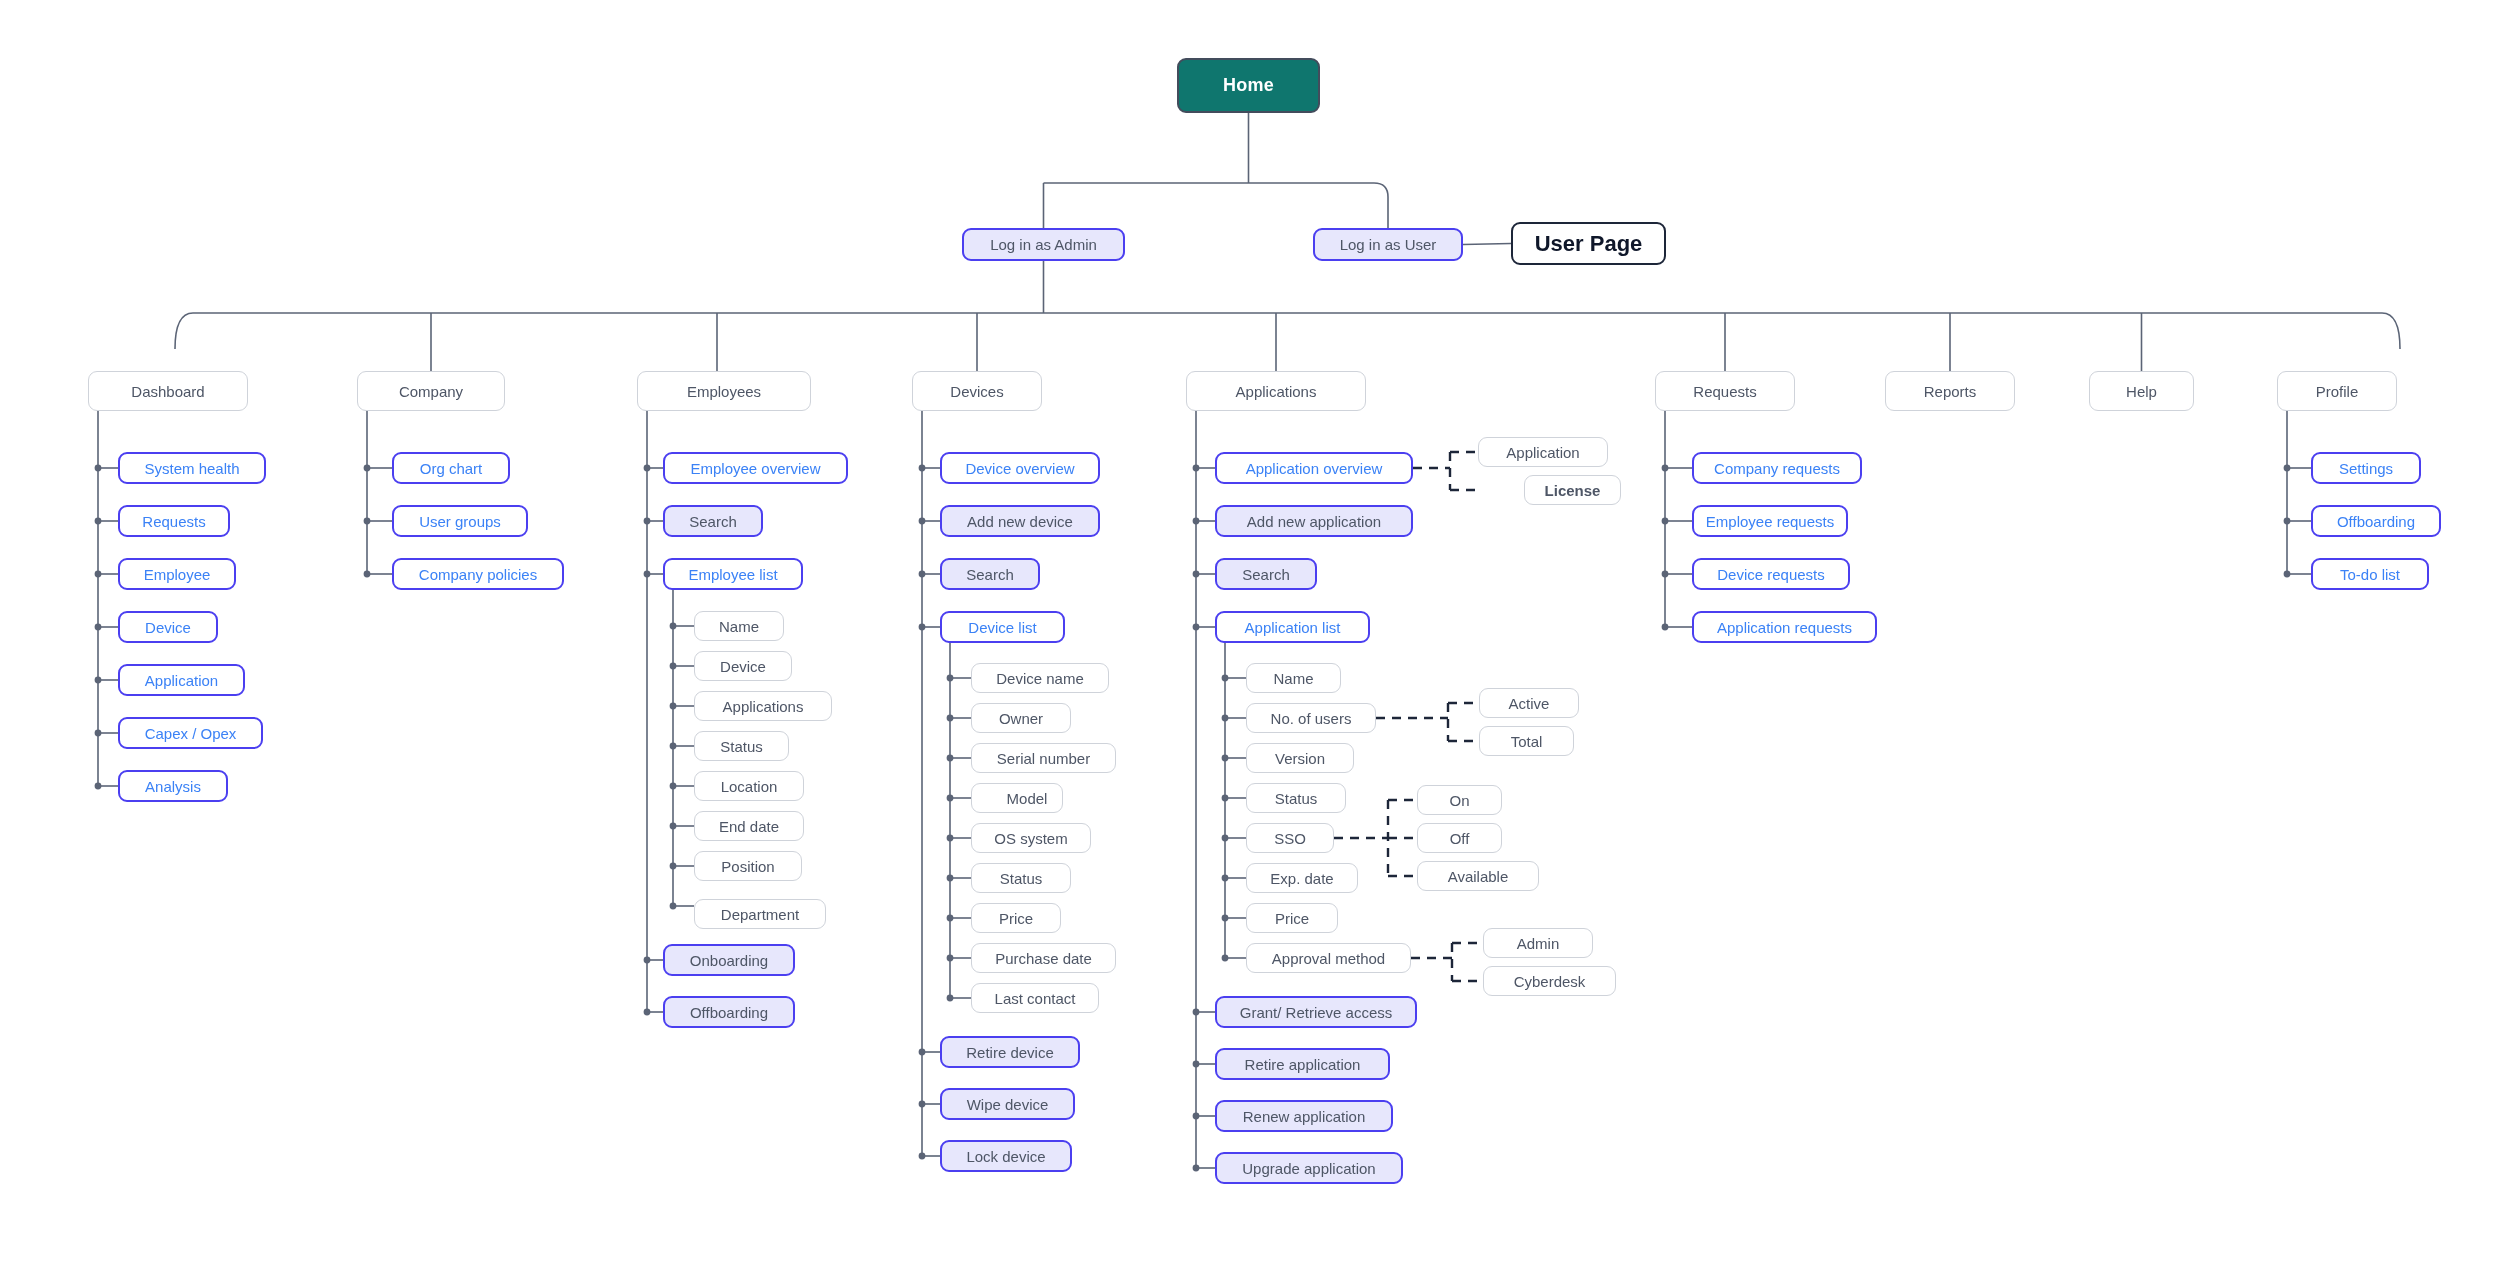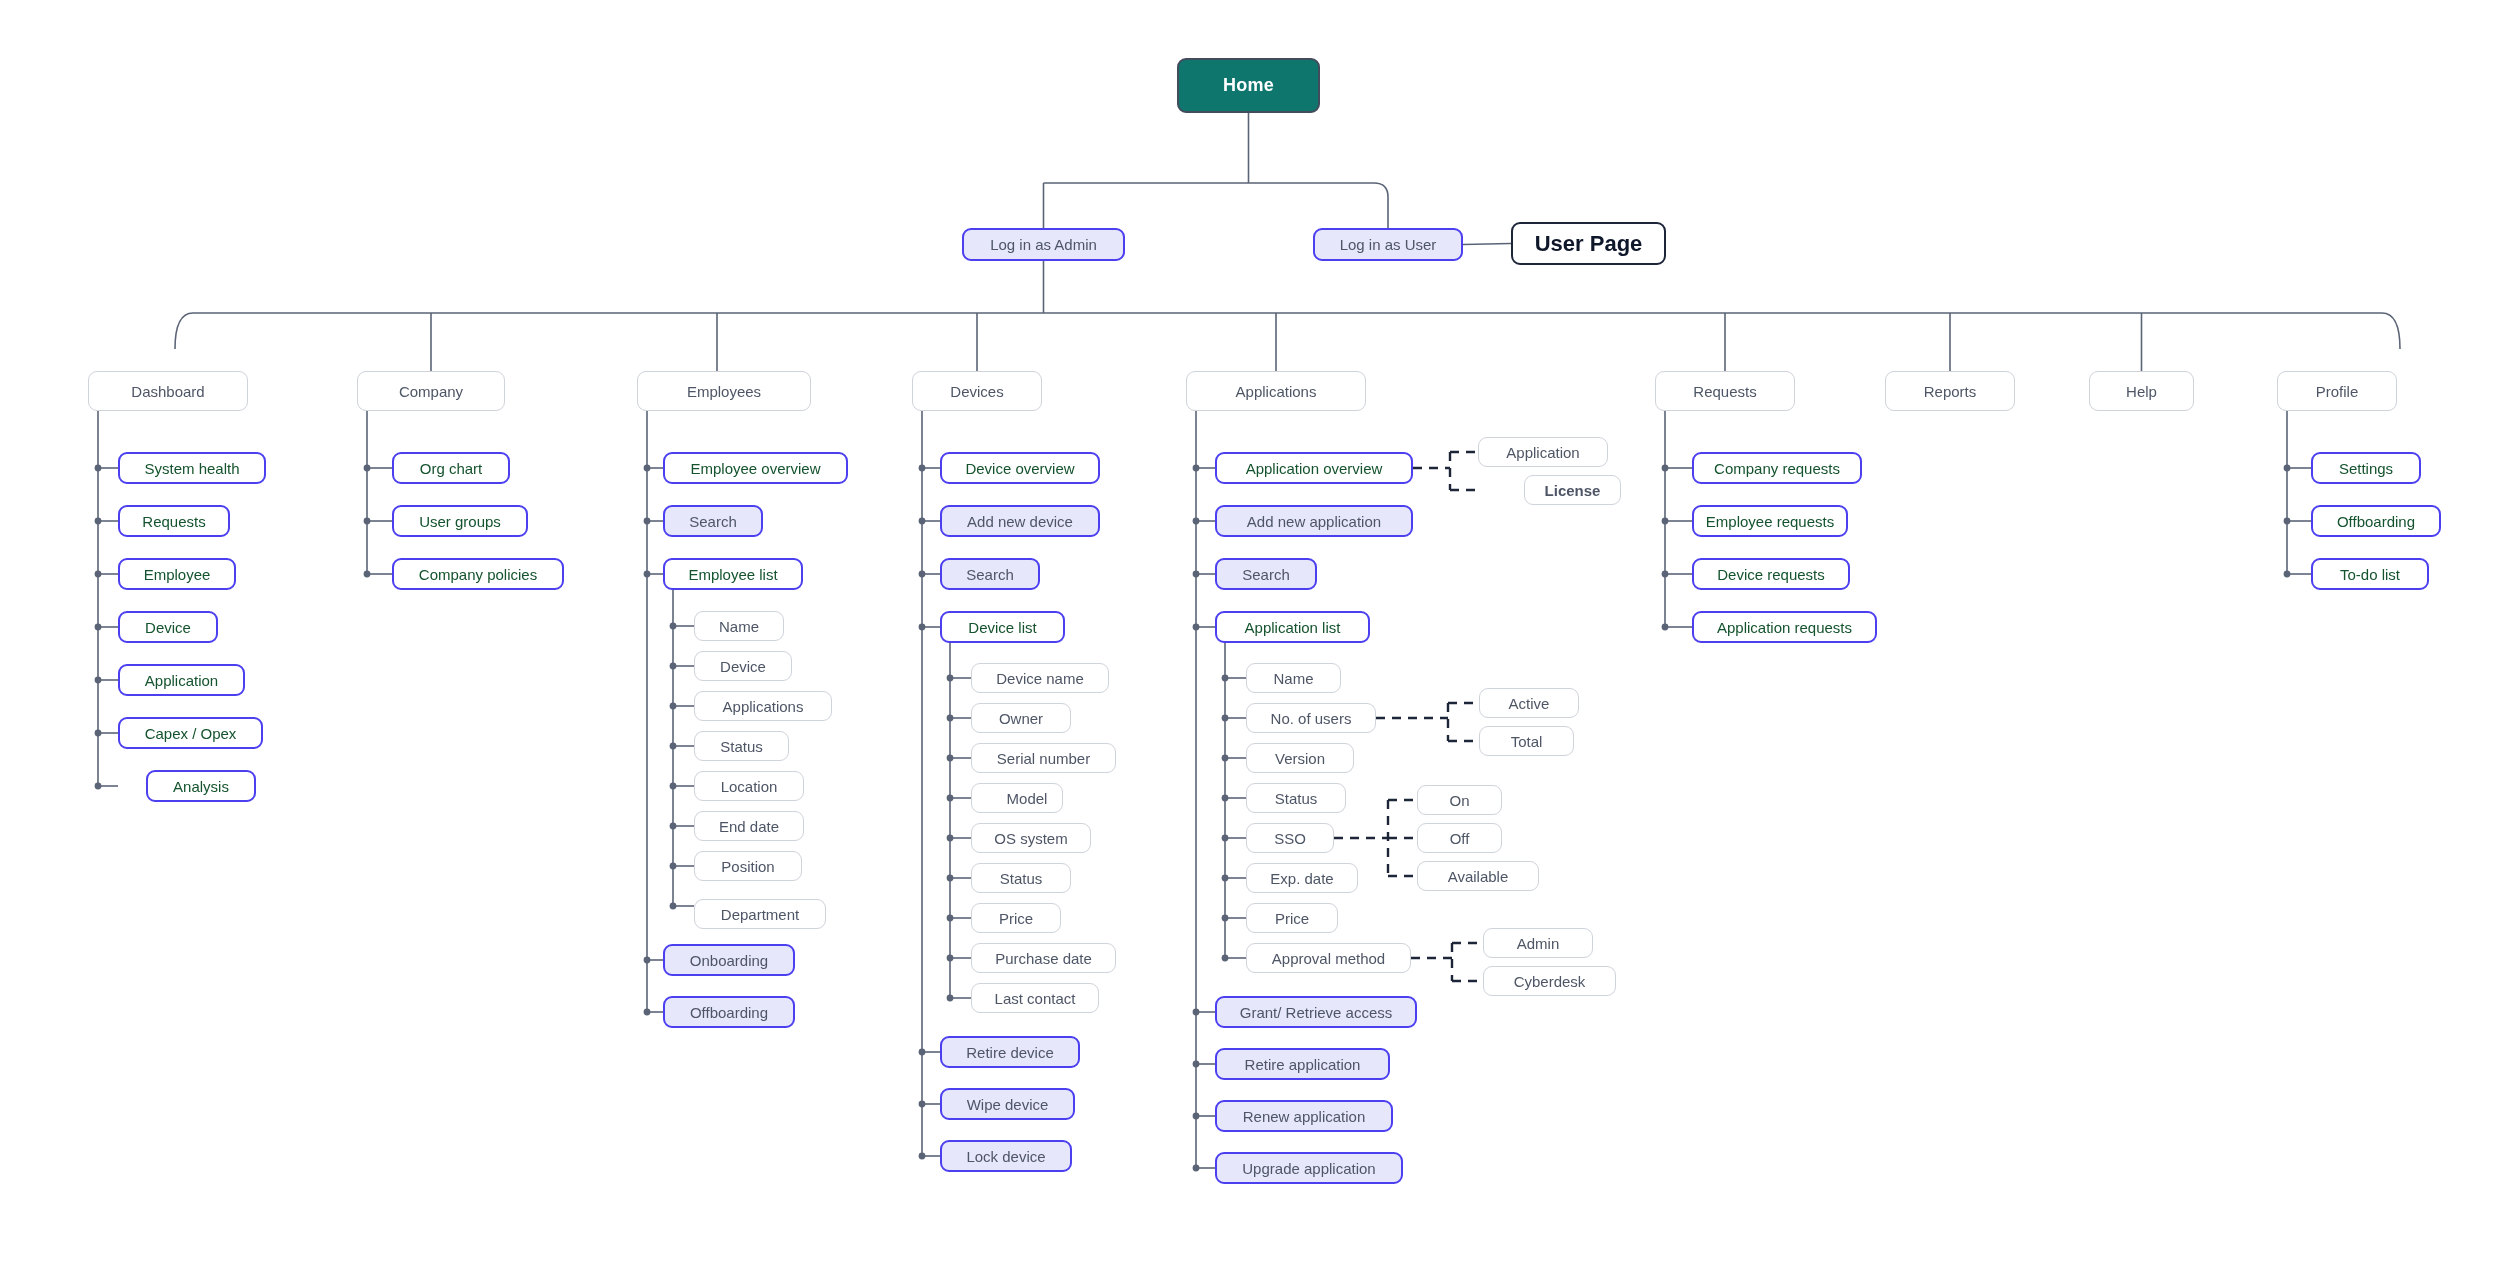--- a/index.html
+++ b/index.html
@@ -14,21 +14,21 @@
   
   .n-root{background:#0f766e;border:2px solid #434c5c;color:#ffffff;
           font-size:18px;font-weight:700;letter-spacing:.2px;}
   
   .n-page{background:#ffffff;border:2.5px solid #1d2639;color:#0f172a;
           font-size:22px;font-weight:700;}
   
   .n-fill{background:#e7e7fc;border:2px solid #4b3ff0;color:#4e5666;
           font-size:15px;font-weight:400;}
   
-  .n-blue{background:#ffffff;border:2px solid #4b3ff0;color:#14532d;
+  .n-blue{background:#ffffff;border:2px solid #4b3ff0;color:#3b82f6;
           font-size:15px;font-weight:400;}
   
   .n-grey{background:#ffffff;border:1.6px solid #cfd3da;color:#4e5666;
           font-size:15px;font-weight:400;}
 </style>
 </head>
 <body>
 
 <div id="stage">
   <svg id="wires" viewBox="0 0 2500 1269">
@@ -202,21 +202,21 @@
       <div class="node n-fill" style="left: 962px; top: 228px; width: 163px; height: 33px;">Log in as Admin</div>
       <div class="node n-fill" style="left: 1313px; top: 228px; width: 150px; height: 33px;">Log in as User</div>
       <div class="node n-page" style="left: 1511px; top: 222px; width: 155px; height: 43px;">User Page</div>
       <div class="node n-grey" style="left: 88px; top: 371px; width: 160px; height: 40px;">Dashboard</div>
       <div class="node n-blue" style="left: 118px; top: 452px; width: 148px; height: 32px;">System health</div>
       <div class="node n-blue" style="left: 118px; top: 505px; width: 112px; height: 32px;">Requests</div>
       <div class="node n-blue" style="left: 118px; top: 558px; width: 118px; height: 32px;">Employee</div>
       <div class="node n-blue" style="left: 118px; top: 611px; width: 100px; height: 32px;">Device</div>
       <div class="node n-blue" style="left: 118px; top: 664px; width: 127px; height: 32px;">Application</div>
       <div class="node n-blue" style="left: 118px; top: 717px; width: 145px; height: 32px;">Capex / Opex</div>
-      <div class="node n-blue" style="left: 118px; top: 770px; width: 110px; height: 32px; margin-left: 28px;">Analysis</div>
+      <div class="node n-blue" style="left: 118px; top: 770px; width: 110px; height: 32px;">Analysis</div>
       <div class="node n-grey" style="left: 357px; top: 371px; width: 148px; height: 40px;">Company</div>
       <div class="node n-blue" style="left: 392px; top: 452px; width: 118px; height: 32px;">Org chart</div>
       <div class="node n-blue" style="left: 392px; top: 505px; width: 136px; height: 32px;">User groups</div>
       <div class="node n-blue" style="left: 392px; top: 558px; width: 172px; height: 32px;">Company policies</div>
       <div class="node n-grey" style="left: 637px; top: 371px; width: 174px; height: 40px;">Employees</div>
       <div class="node n-blue" style="left: 663px; top: 452px; width: 185px; height: 32px;">Employee overview</div>
       <div class="node n-fill" style="left: 663px; top: 505px; width: 100px; height: 32px;">Search</div>
       <div class="node n-blue" style="left: 663px; top: 558px; width: 140px; height: 32px;">Employee list</div>
       <div class="node n-grey" style="left: 694px; top: 611px; width: 90px; height: 30px;">Name</div>
       <div class="node n-grey" style="left: 694px; top: 651px; width: 98px; height: 30px;">Device</div>

